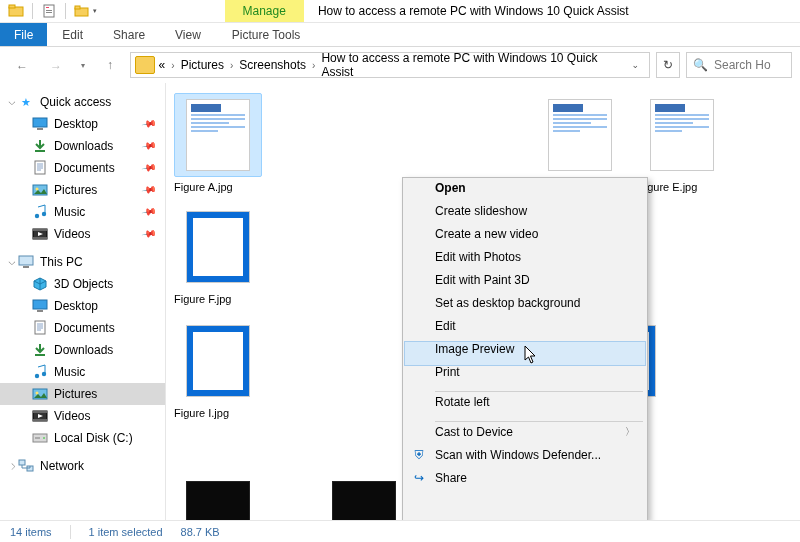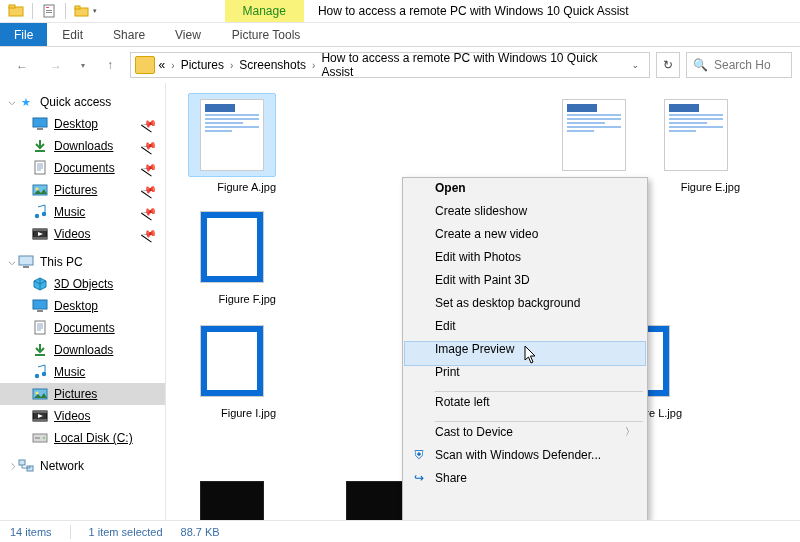--- a/index.html
+++ b/index.html
@@ -36,29 +36,29 @@
   .main { display:flex; height: calc(542px - 23px - 24px - 36px - 22px); }
   
   .sidebar { width: 166px; border-right: 1px solid #e6e6e6; padding: 8px 0 0 0; overflow:hidden;}
   .tree-group { margin-bottom: 6px;}
   .tree-row { display:flex; align-items:center; height:22px; padding-left: 6px; position:relative;}
   .tree-row .exp { width:12px; color:#777; font-size:9px; text-align:center;}
   .tree-row .ticon { width:16px; height:16px; margin-right:6px; display:flex; align-items:center; justify-content:center; font-size:11px;}
   .tree-row .label { color:#000; }
   .tree-row.section > .label { color:#000;}
   .tree-row .pin { margin-left:auto; margin-right:10px; color:#888; font-size:10px; transform: rotate(35deg);}
-  .tree-child { padding-left: 20px; text-decoration: underline;}
+  .tree-child { padding-left: 20px;}
   .tree-row.selected { background:#d9d9d9;}
   
   .ic-star   { color:#2aa6ff;}
   
   
   .content { flex:1; padding: 8px 0 0 8px; position:relative; overflow:hidden;}
   .grid { display:flex; flex-wrap:wrap; gap: 0px; align-content: flex-start;}
-  .tile { width: 102px; height:112px; display:flex; flex-direction:column; align-items:flex-end; padding-top:2px;}
+  .tile { width: 102px; height:112px; display:flex; flex-direction:column; align-items:flex-start; padding-top:2px;}
   .tile.sel .thumb-outer { background:#cce8ff; border:1px solid #99d1ff;}
   .thumb-outer { width: 88px; height: 84px; border:1px solid transparent; border-radius:2px; display:flex; align-items:center; justify-content:center;}
   .thumb { width: 64px; height: 72px; background:#fff; border:1px solid #ccc; display:flex; flex-direction:column; padding:4px; gap:2px;}
   .thumb.dark { background:#0a0a0a; border-color:#222;}
   .thumb.win { background:#0a6cd6; padding:6px;}
   .thumb.win .wininner { background:#fff; width:100%; height:100%;}
   .thumb .ln { height:2px; background:#9cc3ef;}
   .thumb .bighead { height:8px; width:55%; background:#3b6fb5;}
   .caption { margin-top:4px; font-size:11px; text-align:center; color:#000; max-width:96px; overflow:hidden; white-space:nowrap; text-overflow:ellipsis;}
 

